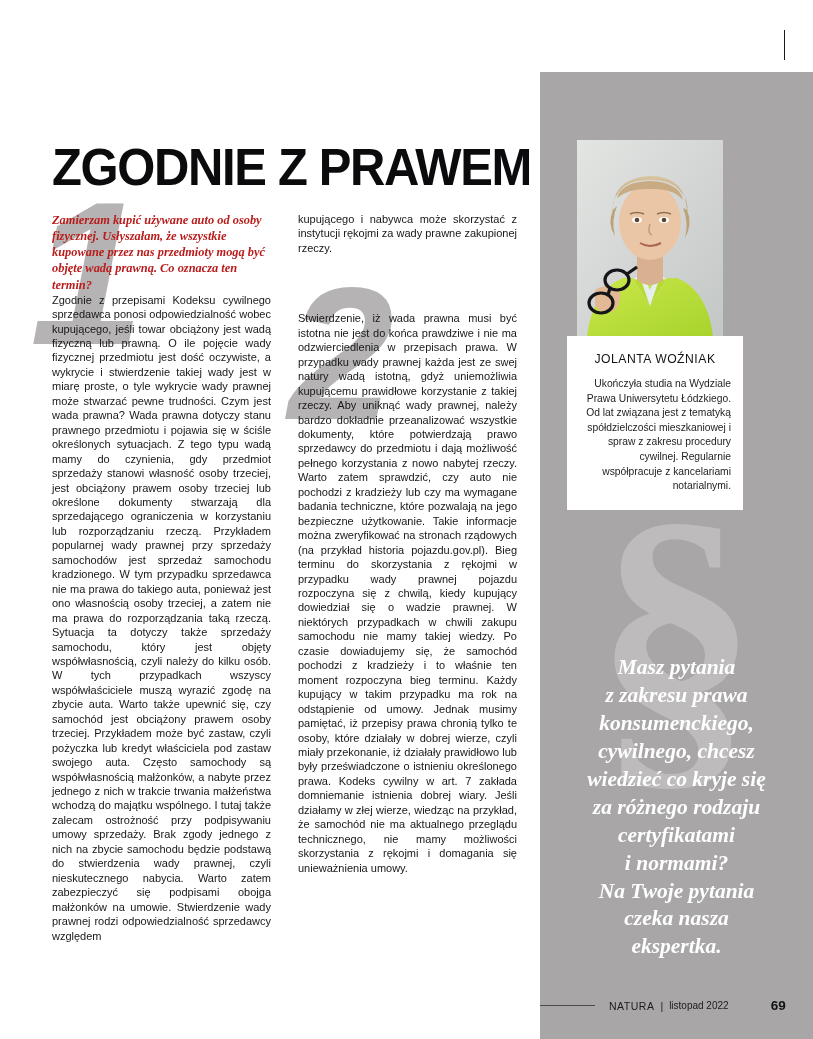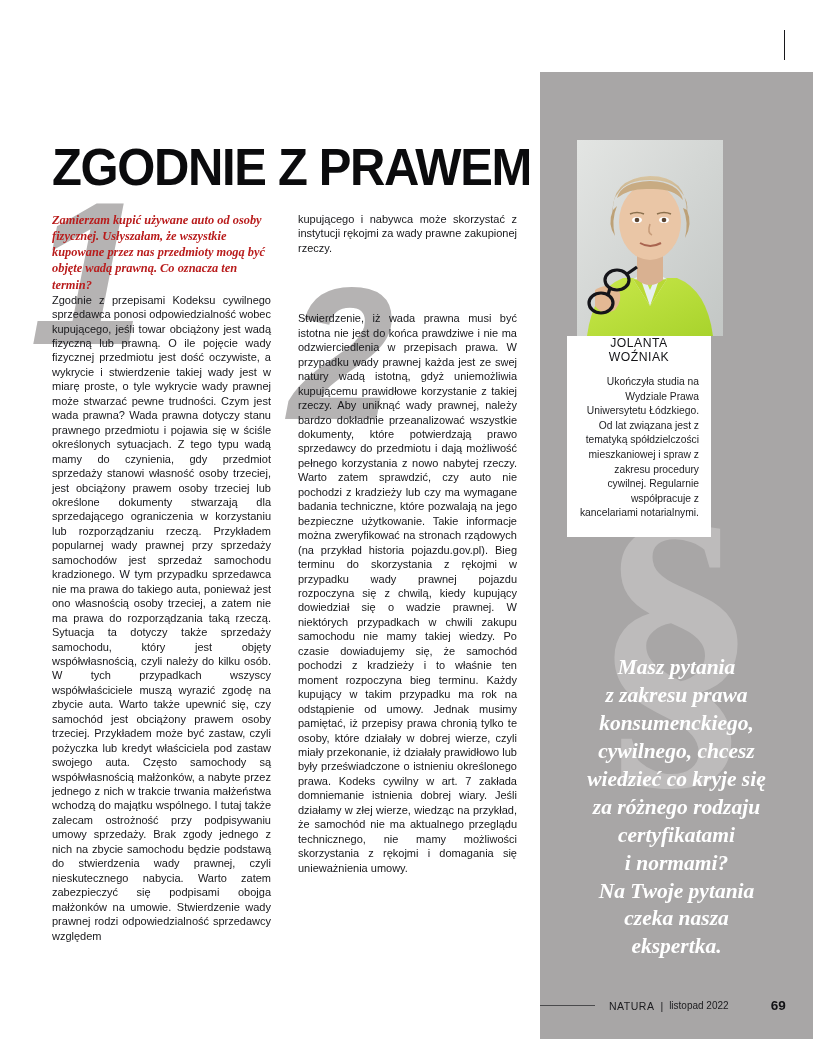--- a/index.html
+++ b/index.html
@@ -83,23 +83,23 @@
     overflow: hidden;
     background: #cfd2d0;
   }
   #expert-photo svg { display: block; }
 
   
   #expert-card {
     position: absolute;
     left: 27px;
     top: 264px;
-    width: 144px;
+    width: 176px;
     background: #ffffff;
-    padding: 0 12px 16px;
+    padding: 16px 12px 16px;
     box-sizing: border-box;
   }
   #expert-name {
     font-family: "Liberation Sans", sans-serif;
     font-size: 12.2px;
     letter-spacing: 0.5px;
     text-align: center;
     color: #141417;
     margin: 0 0 11px;
   }

